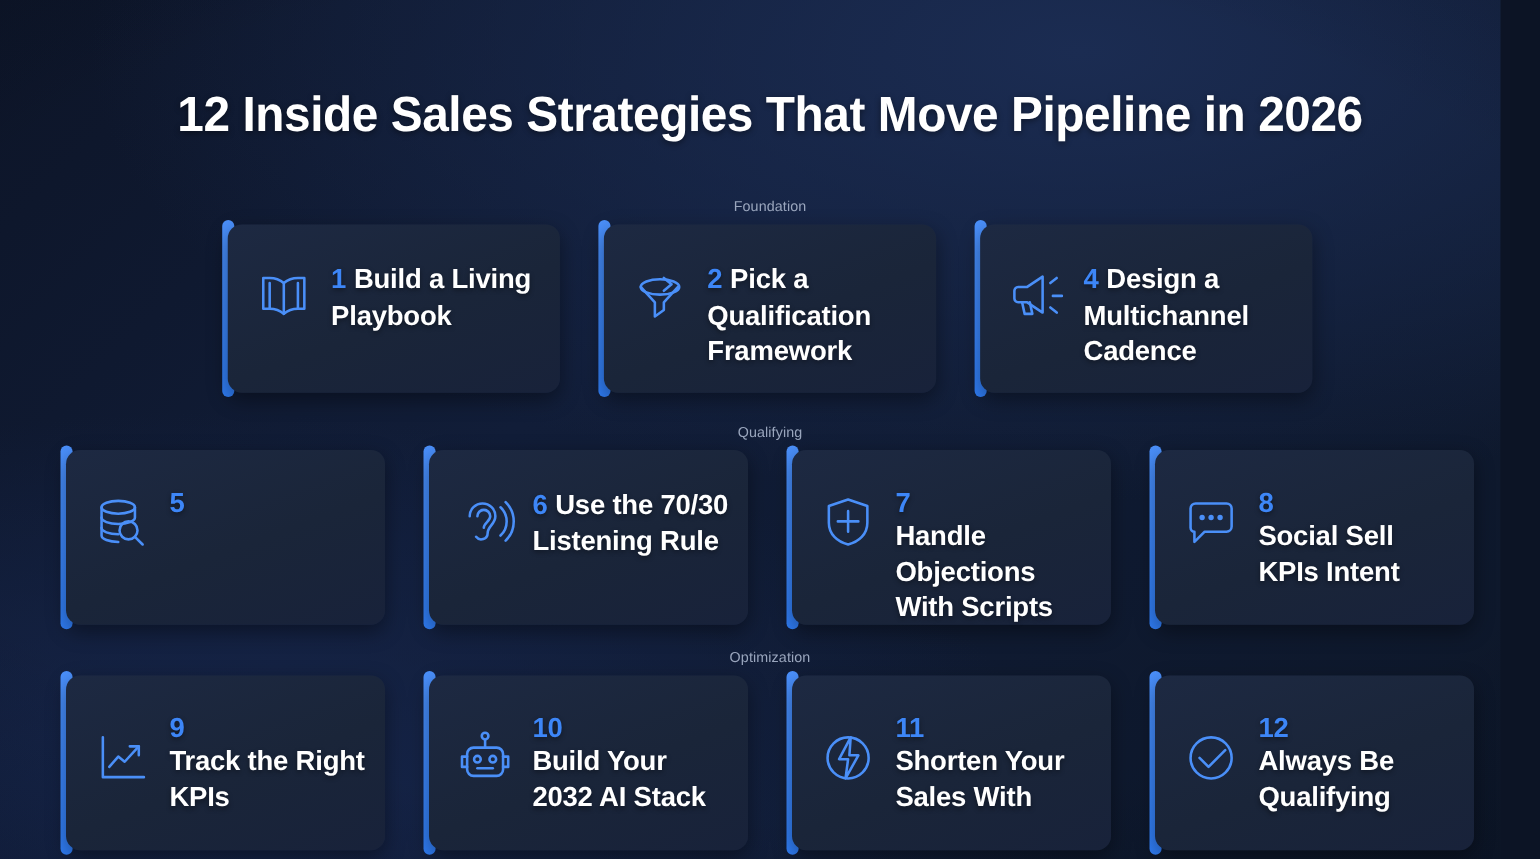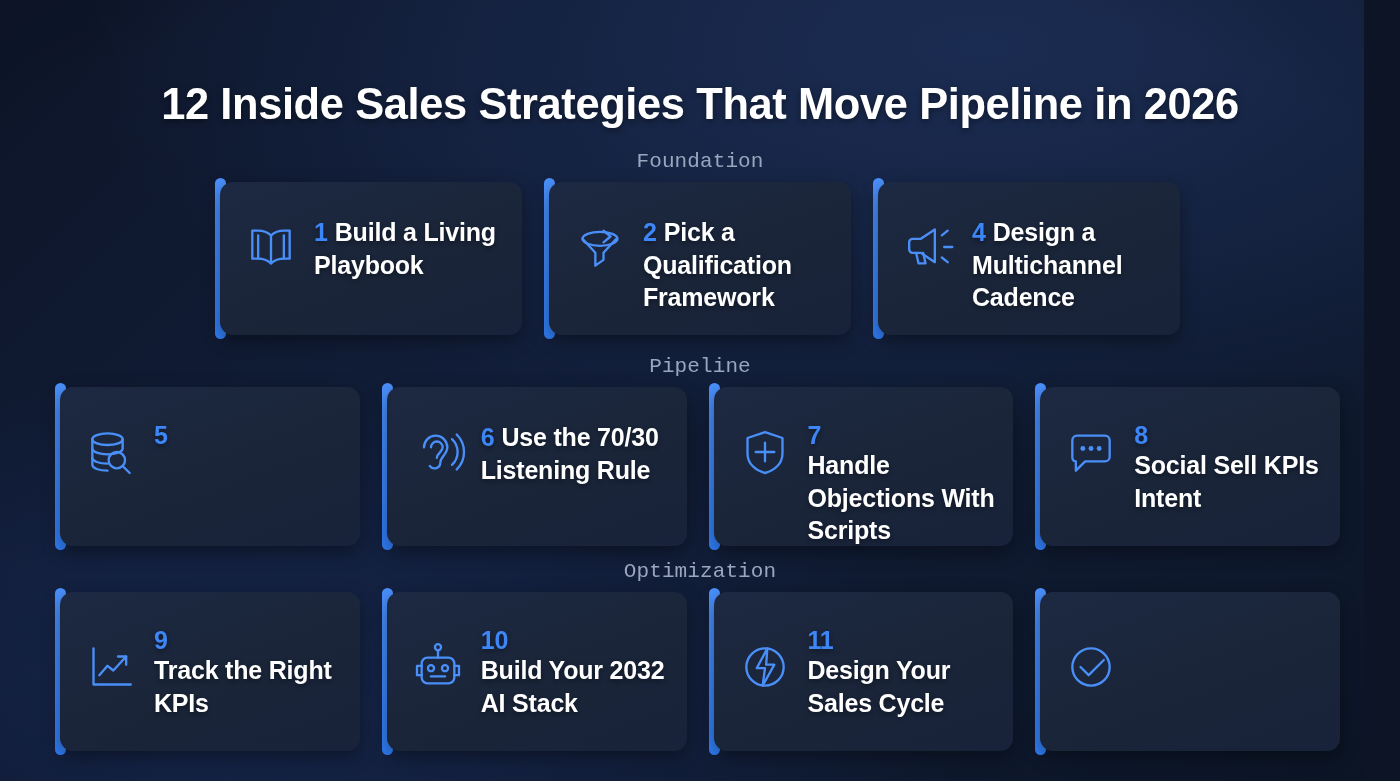--- a/index.html
+++ b/index.html
@@ -51,31 +51,32 @@
 
   .section {
     position: absolute;
     left: 0;
     width: 1400px;
     z-index: 3;
   }
   .section-label {
     text-align: center;
     color: #9aa6bd;
-    font-size: 21px;
+    font-size: 13px;
     font-weight: normal;
     letter-spacing: 0.1px;
     margin-bottom: 9px;
-    font-family: Liberation Mono, monospace;
+    font-family: Liberation Sans, sans-serif;
+    margin-top: 30px;
   }
 
   .row {
     display: flex;
     justify-content: center;
-    gap: 27px;
+    gap: 40px;
     padding: 0 60px;
     box-sizing: border-box;
   }
 
   .card {
     position: relative;
     width: 302px;
     box-sizing: border-box;
     background: linear-gradient(160deg, #1d2942 0%, #1a2539 55%, #18223a 100%);
     border-radius: 13px;
@@ -197,21 +198,21 @@
         </span>
         <div class="card-text">
           <span class="card-num">4</span><span>Design a Multichannel Cadence</span>
         </div>
       </div>
 
     </div>
   </div>
 
   <div class="section" style="top:355px;">
-    <div class="section-label">Pipeline</div>
+    <div class="section-label">Qualifying</div>
     <div class="row row-2">
 
       <div class="card">
         <span class="card-icon">
           <svg viewBox="0 0 48 48">
               <ellipse class="stroke" cx="21" cy="13" rx="13" ry="5"></ellipse>
               <path class="stroke" d="M8 13v8c0 2.8 5.8 5 13 5s13-2.2 13-5v-8"></path>
               <path class="stroke" d="M8 21v8c0 2.8 5.8 5 13 5"></path>
               <path class="stroke" d="M8 29v6c0 2.8 5.8 5 13 5"></path>
               <circle class="stroke" cx="29" cy="31" r="7"></circle>
@@ -300,29 +301,32 @@
       </div>
 
       <div class="card">
         <span class="card-icon">
           <svg viewBox="0 0 48 48">
               <circle class="stroke" cx="24" cy="24" r="16"></circle>
               <path class="stroke" d="M26 8l-9 17h7l-2 15 10-18h-7z"></path>
             </svg>
         </span>
         <div class="card-text num-block">
-          <span class="card-num">11</span><span>Design Your Sales Cycle</span>
+          <span class="card-num">11</span><span>Shorten Your Sales With</span>
         </div>
       </div>
 
       <div class="card">
         <span class="card-icon">
           <svg viewBox="0 0 48 48">
               <circle class="stroke" cx="24" cy="24" r="16"></circle>
               <path class="stroke" d="M15 24l7 7 13-13"></path>
             </svg>
         </span>
+        <div class="card-text num-block">
+          <span class="card-num">12</span><span>Always Be Qualifying</span>
+        </div>
       </div>
 
     </div>
   </div>
 
 </div>
 
 </body></html>

